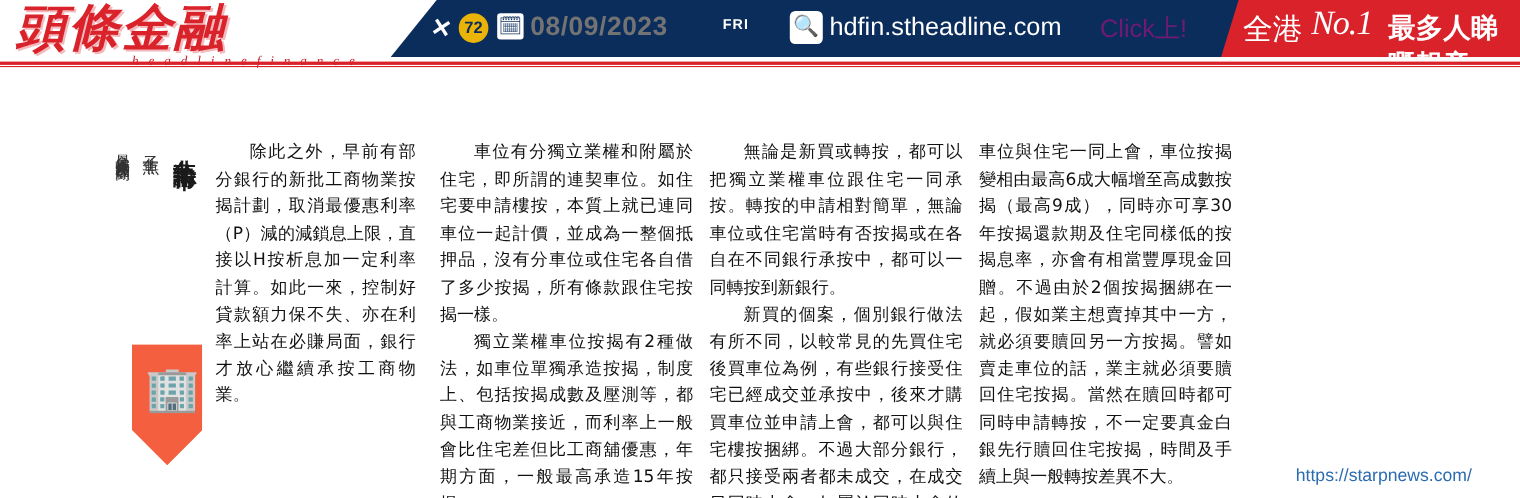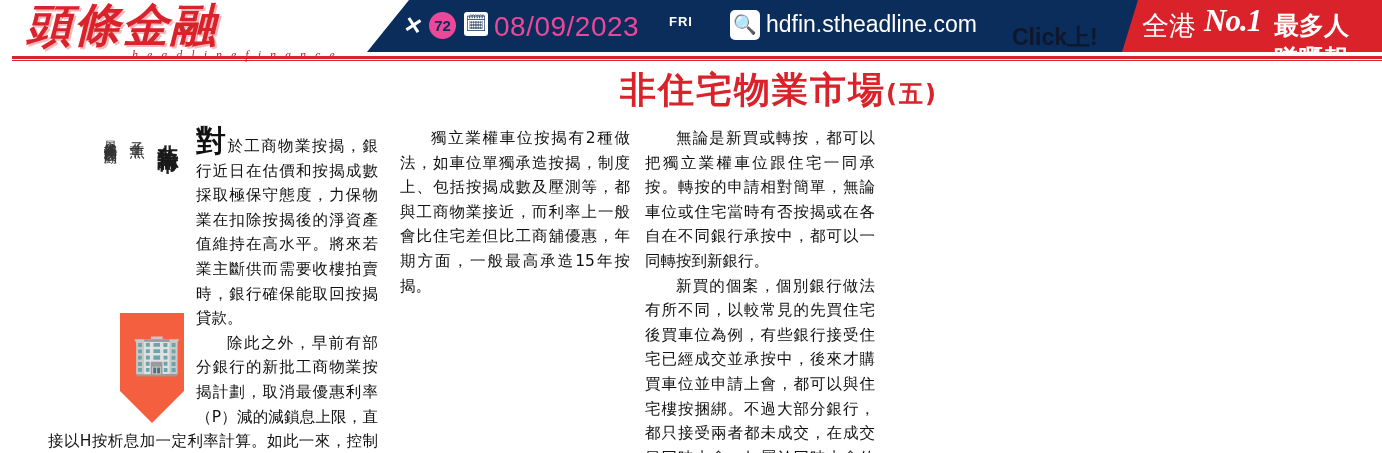--- a/index.html
+++ b/index.html
@@ -16,23 +16,24 @@
   .page {
     position: relative;
     width: 1382px;
     height: 453px;
     background: #ffffff;
   }
 
   
   .header {
     position: absolute;
-    left: 12px; top: 0;
+    left: 0; top: 0;
     width: 1353px;
     height: 60px;
+    padding-left: 20px;
   }
   .masthead-band {
     position: absolute;
     left: 0; top: 0;
     width: 420px; height: 58px;
     background: #ffffff;
   }
   .masthead-logo {
     position: absolute;
     left: 14px; top: 2px;
@@ -70,44 +71,44 @@
     color: #ffffff;
     font-size: 22px;
     font-weight: bold;
     transform: rotate(12deg);
   }
   .hdr-circle {
     position: absolute;
     left: 417px; top: 12px;
     width: 27px; height: 27px;
     border-radius: 50%;
-    background: #ec4899;
+    background: #eab308;
     color: #0b2d5c;
     font-size: 15px;
     font-weight: bold;
     text-align: center;
     line-height: 27px;
   }
   .hdr-cal {
     position: absolute;
     left: 452px; top: 12px;
     width: 24px; height: 24px;
     background: #ffffff;
     border-radius: 3px;
     color: #0b2d5c;
     font-size: 17px;
     text-align: center;
     line-height: 24px;
   }
   .hdr-date {
     position: absolute;
     left: 482px; top: 11px;
-    color: #ec4899;
-    font-size: 28px;
-    font-weight: normal;
+    color: #737373;
+    font-size: 24px;
+    font-weight: bold;
     letter-spacing: 0.5px;
     font-family: "Liberation Sans", sans-serif;
   }
   .hdr-day {
     position: absolute;
     left: 657px; top: 14px;
     color: #ffffff;
     font-size: 13px;
     font-weight: bold;
     letter-spacing: 1px;
@@ -129,25 +130,24 @@
     left: 754px; top: 11px;
     color: #ffffff;
     font-size: 23px;
     letter-spacing: 0px;
     font-family: "Liberation Sans", sans-serif;
     text-align: center;
   }
   .hdr-click {
     position: absolute;
     left: 1000px; top: 11px;
-    color: #0f172a;
+    color: #701a75;
     font-size: 23px;
-    font-weight: bold;
+    font-weight: normal;
     letter-spacing: 0px;
-    margin-top: 11px;
   }
   .hdr-red {
     position: absolute;
     left: 1110px; top: 0;
     width: 272px; height: 52px;
     background: #d9222a;
     clip-path: polygon(16px 0, 272px 0, 272px 52px, 0 52px);
   }
   .hdr-allhk {
     position: absolute;
@@ -155,21 +155,21 @@
     color: #ffffff;
     font-size: 27px;
     font-weight: normal;
     font-family: "DejaVu Sans", sans-serif;
   }
   .hdr-no1 {
     position: absolute;
     left: 1192px; top: 3px;
     color: #ffffff;
     font-size: 31px;
-    font-weight: bold;
+    font-weight: normal;
     font-style: italic;
     font-family: "Liberation Serif", serif;
     letter-spacing: -1px;
   }
   .hdr-most {
     position: absolute;
     left: 1262px; top: 9px;
     color: #ffffff;
     font-size: 25px;
     font-weight: bold;
@@ -329,44 +329,45 @@
 
     <div class="hdr-red"></div>
     <div class="hdr-allhk">全港</div>
     <div class="hdr-no1">No.1</div>
     <div class="hdr-most">最多人睇嘅報章</div>
 
     <div class="header-rule"></div>
     <div class="header-rule2"></div>
   </div>
 
-  <div class="article-title">
-    <span>非住宅物業市場</span><span class="suffix">(五)</span>
-  </div>
 
   <div class="byline-box">
     <div class="byline-col-title">非魚論市</div>
     <div class="byline-author">子非魚</div>
     <div class="byline-affil">星之谷按揭轉介及移民顧問</div>
     <div class="badge-shape"></div>
     <div class="badge-icon">🏢</div>
   </div>
 
   <div class="col col1">
     <div class="floatbox"></div>
-    <p class="noindent"><span class="dropcap">對</span><span>於工商物業按揭，銀行近日在估價和按揭成數採取極保守態度，力保物業在扣除按揭後的淨資產值維持在高水平。將來若業主斷供而需要收樓拍賣時，銀行確保能取回按揭貸款。</span></p>
     <p>除此之外，早前有部分銀行的新批工商物業按揭計劃，取消最優惠利率（P）減的減鎖息上限，直接以H按析息加一定利率計算。如此一來，控制好貸款額力保不失、亦在利率上站在必賺局面，銀行才放心繼續承按工商物業。</p>
   </div>
 
   <div class="col col2">
+    <p>車位有分獨立業權和附屬於住宅，即所謂的連契車位。如住宅要申請樓按，本質上就已連同車位一起計價，並成為一整個抵押品，沒有分車位或住宅各自借了多少按揭，所有條款跟住宅按揭一樣。</p>
     <p>獨立業權車位按揭有2種做法，如車位單獨承造按揭，制度上、包括按揭成數及壓測等，都與工商物業接近，而利率上一般會比住宅差但比工商舖優惠，年期方面，一般最高承造15年按揭。</p>
 
   </div>
 
   <div class="col col3">
     <p>無論是新買或轉按，都可以把獨立業權車位跟住宅一同承按。轉按的申請相對簡單，無論車位或住宅當時有否按揭或在各自在不同銀行承按中，都可以一同轉按到新銀行。</p>
     <p>新買的個案，個別銀行做法有所不同，以較常見的先買住宅後買車位為例，有些銀行接受住宅已經成交並承按中，後來才購買車位並申請上會，都可以與住宅樓按捆綁。不過大部分銀行，都只接受兩者都未成交，在成交日同時上會。如屬於同時上會的個案，甚至用兩者合起來的成交價，申請高成數按揭。</p>
   </div>
 
-
-
+  <div class="col col4">
+    <p class="noindent">車位與住宅一同上會，車位按揭變相由最高6成大幅增至高成數按揭（最高9成），同時亦可享30年按揭還款期及住宅同樣低的按揭息率，亦會有相當豐厚現金回贈。不過由於2個按揭捆綁在一起，假如業主想賣掉其中一方，就必須要贖回另一方按揭。譬如賣走車位的話，業主就必須要贖回住宅按揭。當然在贖回時都可同時申請轉按，不一定要真金白銀先行贖回住宅按揭，時間及手續上與一般轉按差異不大。</p>
+  </div>
+
+
+  <div class="source-url">https://starpnews.com/</div>
 
 </div>
 
 </body></html>

